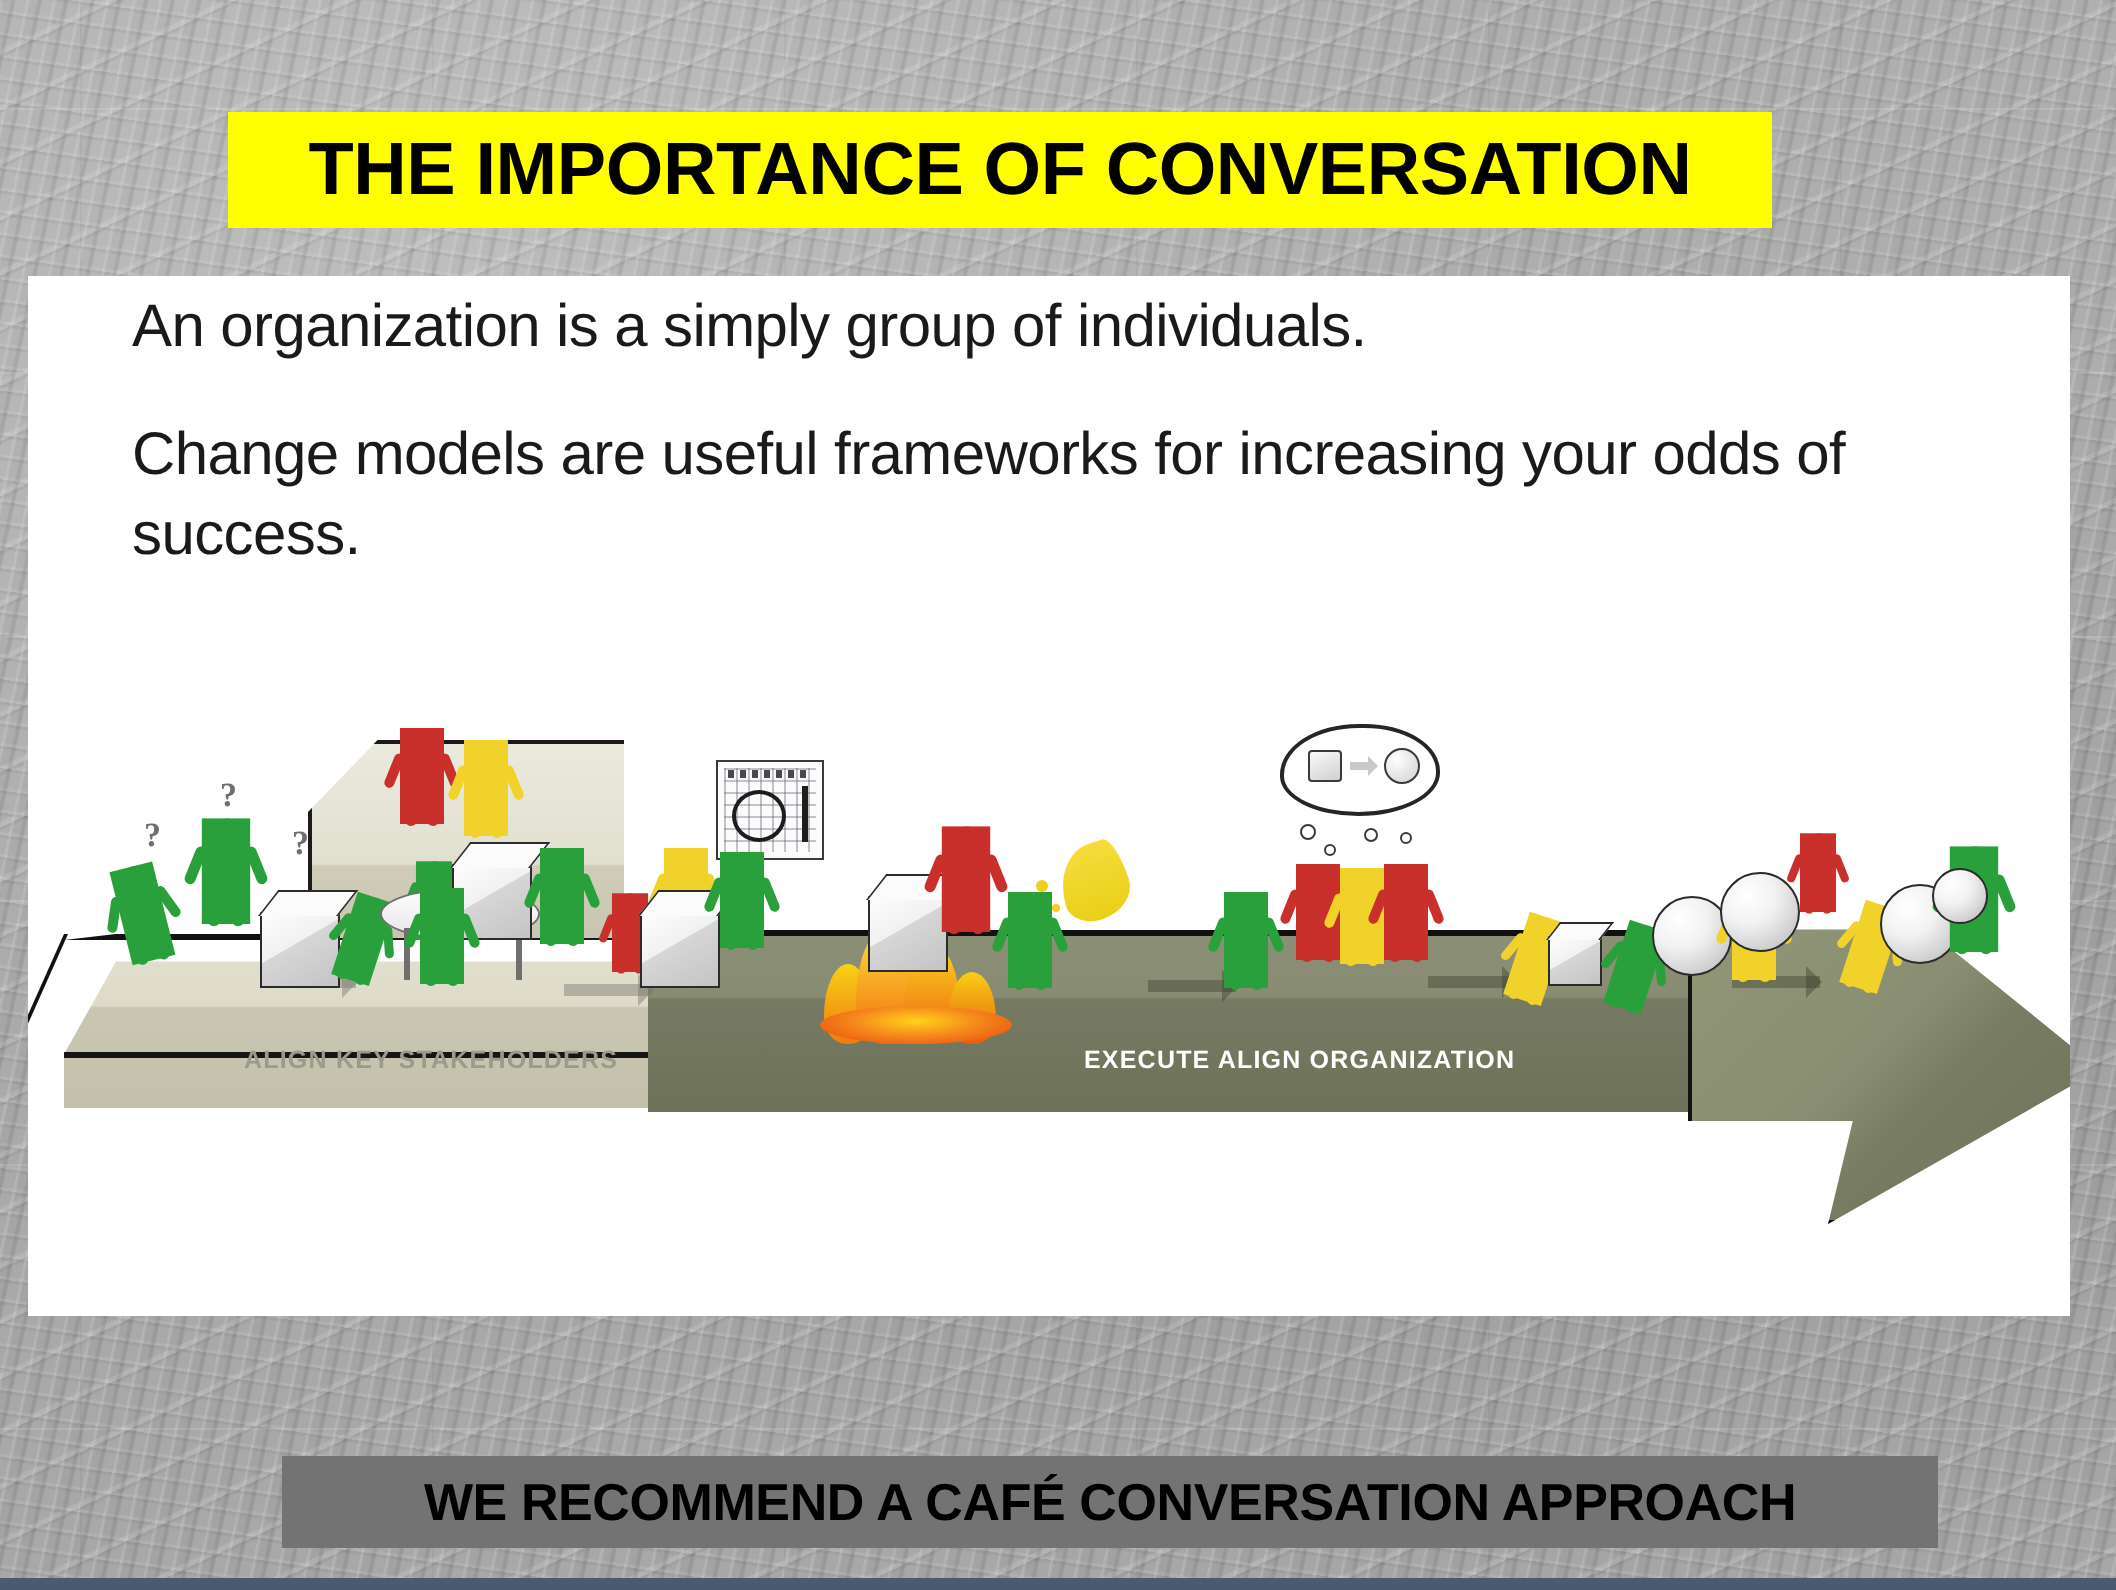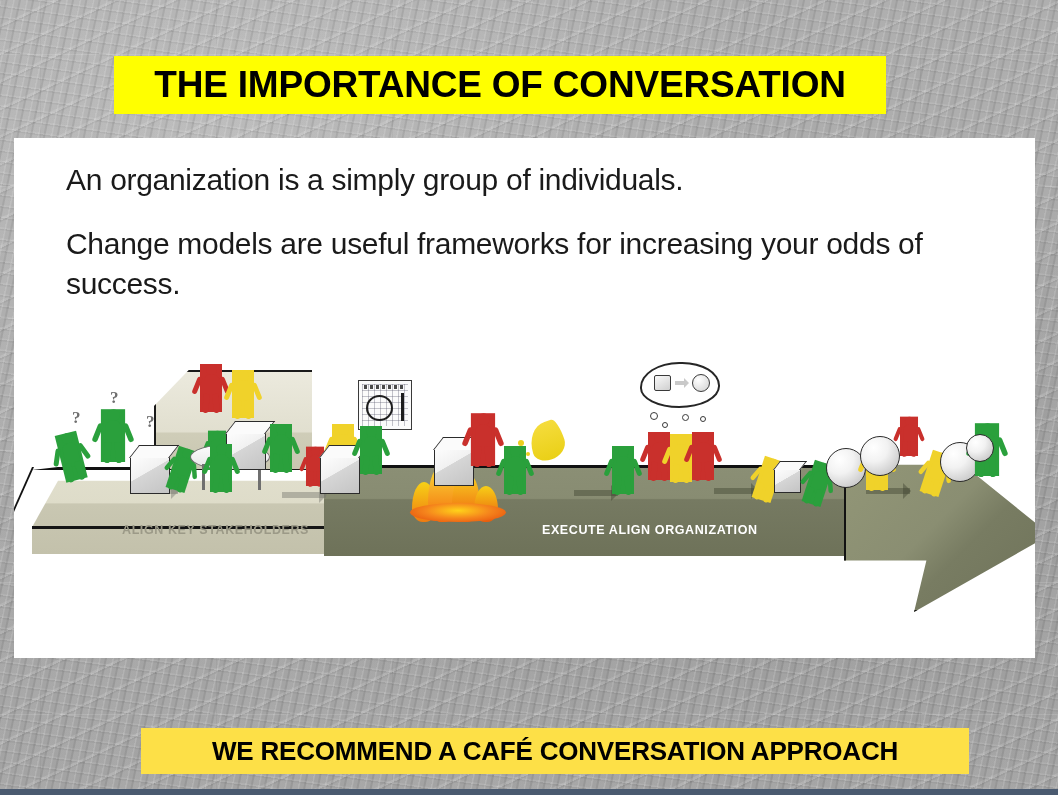--- a/index.html
+++ b/index.html
@@ -87,21 +87,20 @@
   #intro-text {
     position: absolute;
     left: 52px; top: 6px;
     width: 940px;
   }
   #intro-text p {
     font-size: 30px;
     color: #1a1a1a;
     line-height: 1.33;
     letter-spacing: -0.3px;
-    margin-top: 16px;
   }
   #intro-text p.para-2 { margin-top: 24px; }
 
   
   #illustration {
     position: absolute;
     left: 0; top: 222px;
     width: 1021px; height: 298px;
   }
 
@@ -434,21 +433,21 @@
     border-radius: 50%;
     background: #fff;
     border: 1.6px solid #3a3a3a;
   }
 
   
   #recommend-banner {
     position: absolute;
     left: 141px; top: 728px;
     width: 828px; height: 46px;
-    background: #fde047;
+    background: #737373;
     display: flex;
     align-items: center;
     justify-content: center;
   }
   #recommend-banner .banner-text {
     font-size: 26px;
     font-weight: bold;
     color: #000;
     letter-spacing: -0.2px;
     white-space: nowrap;

